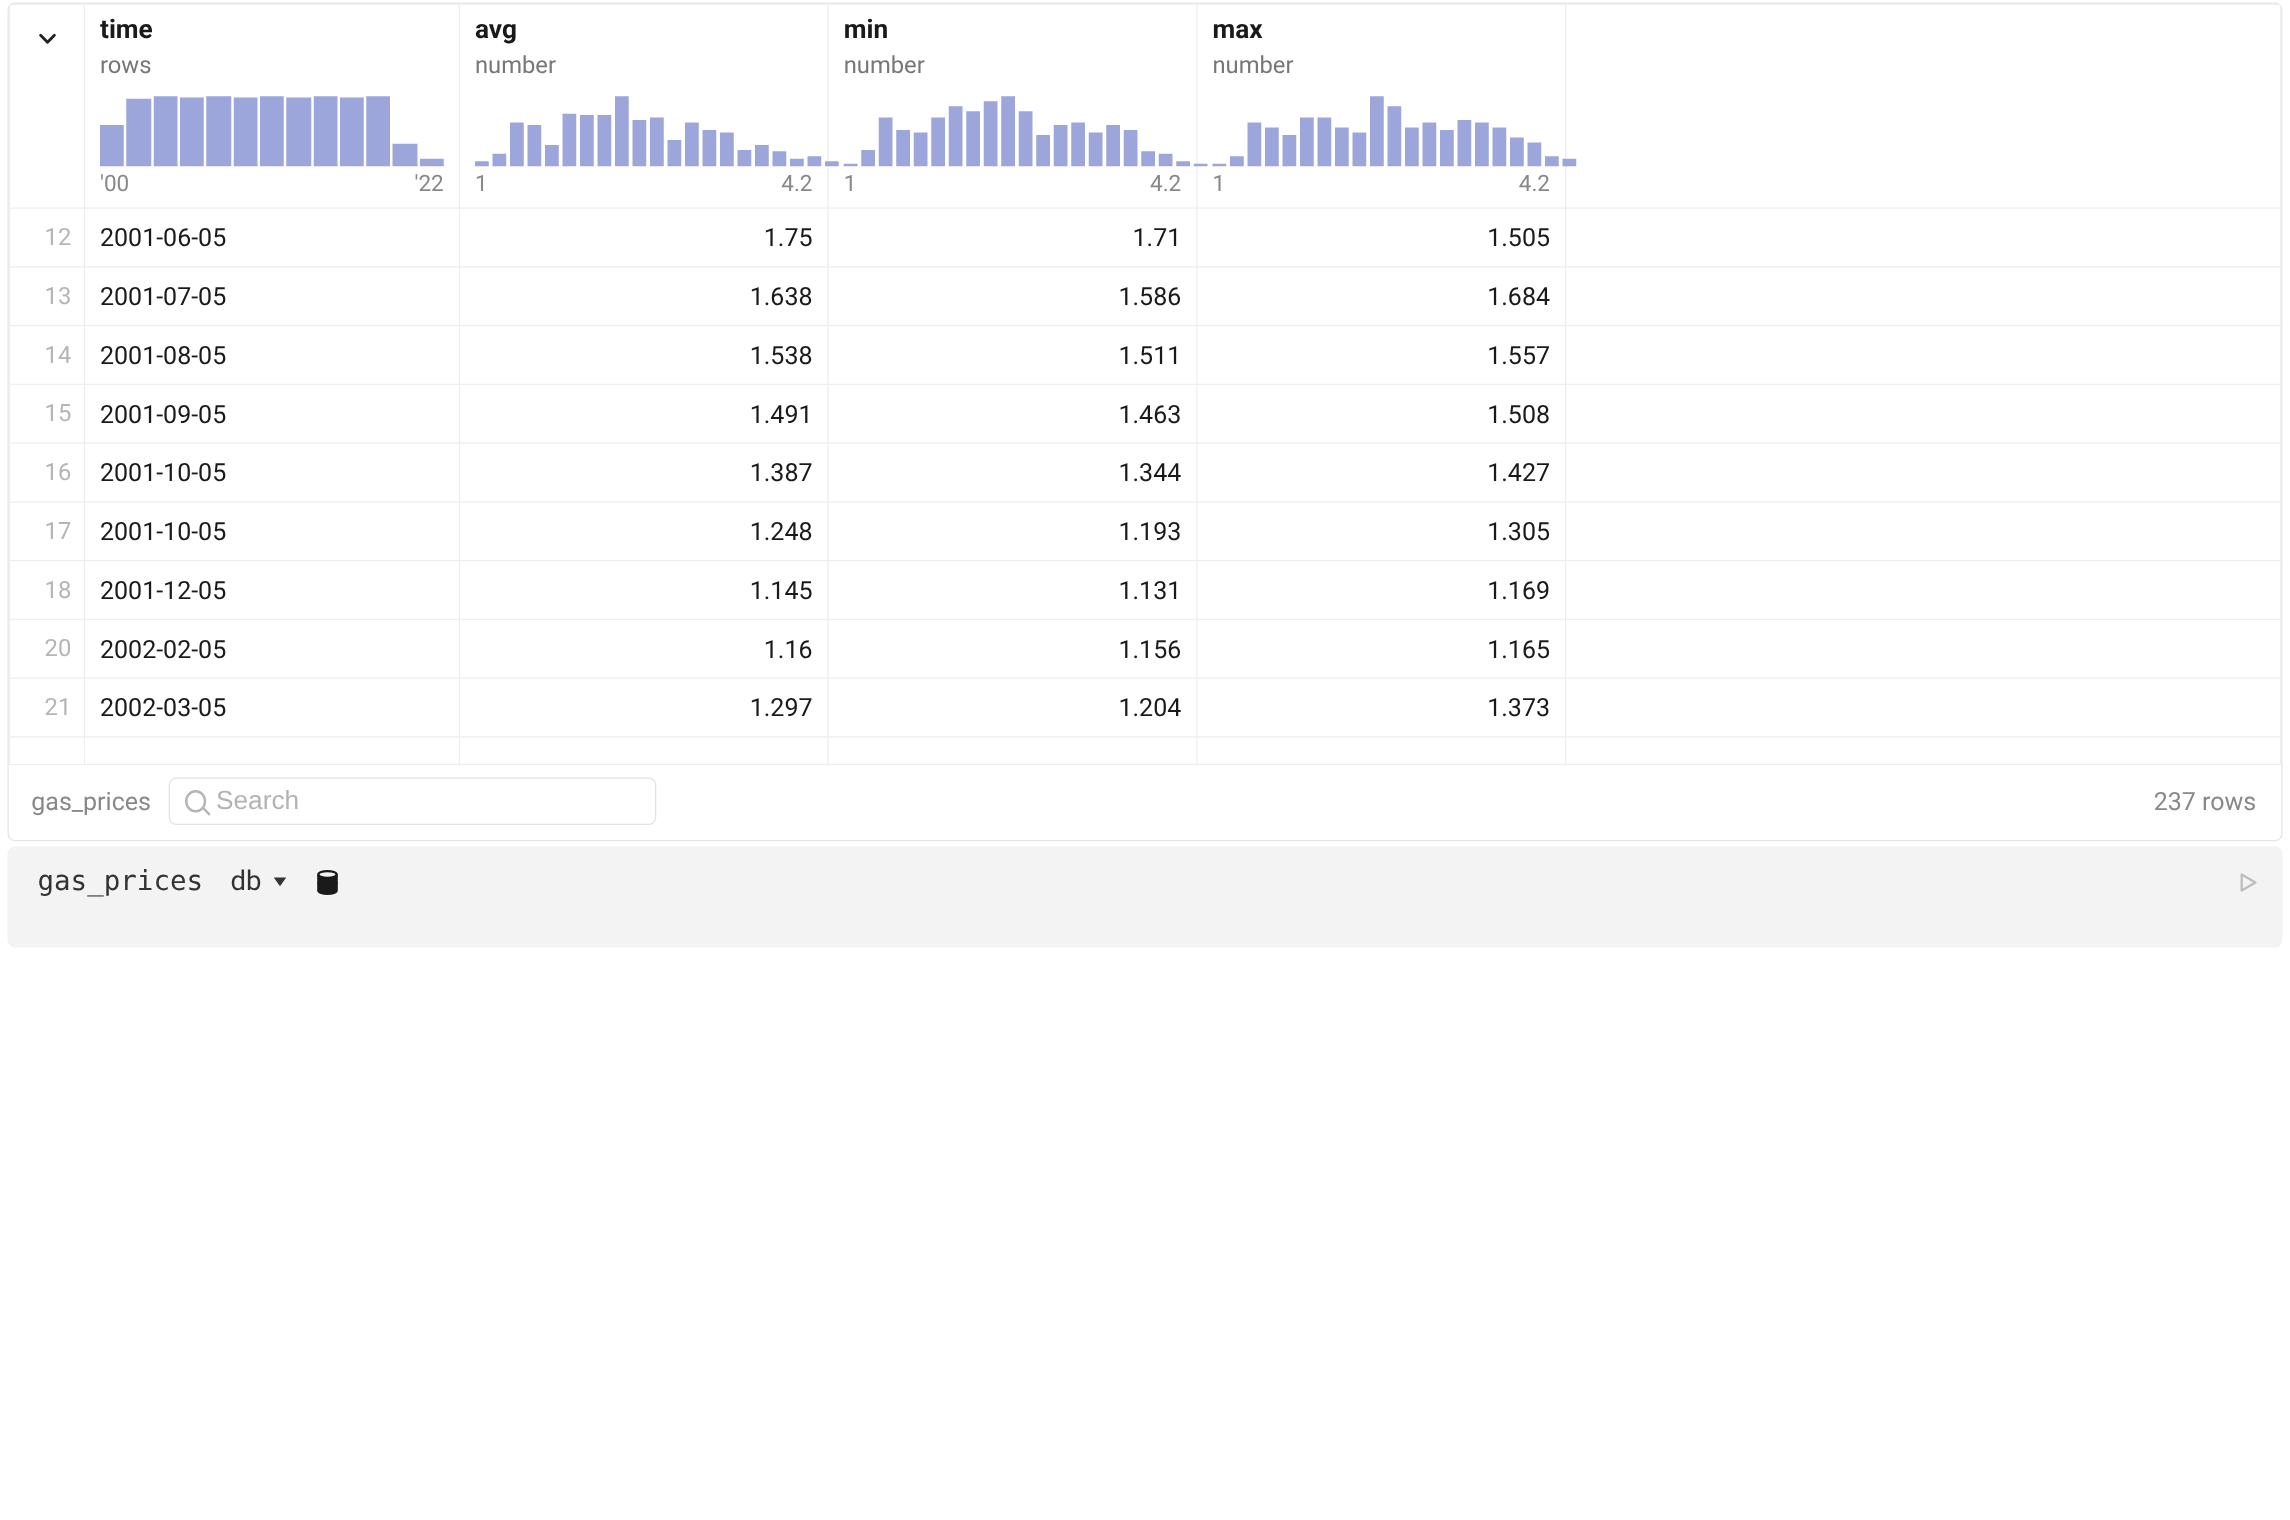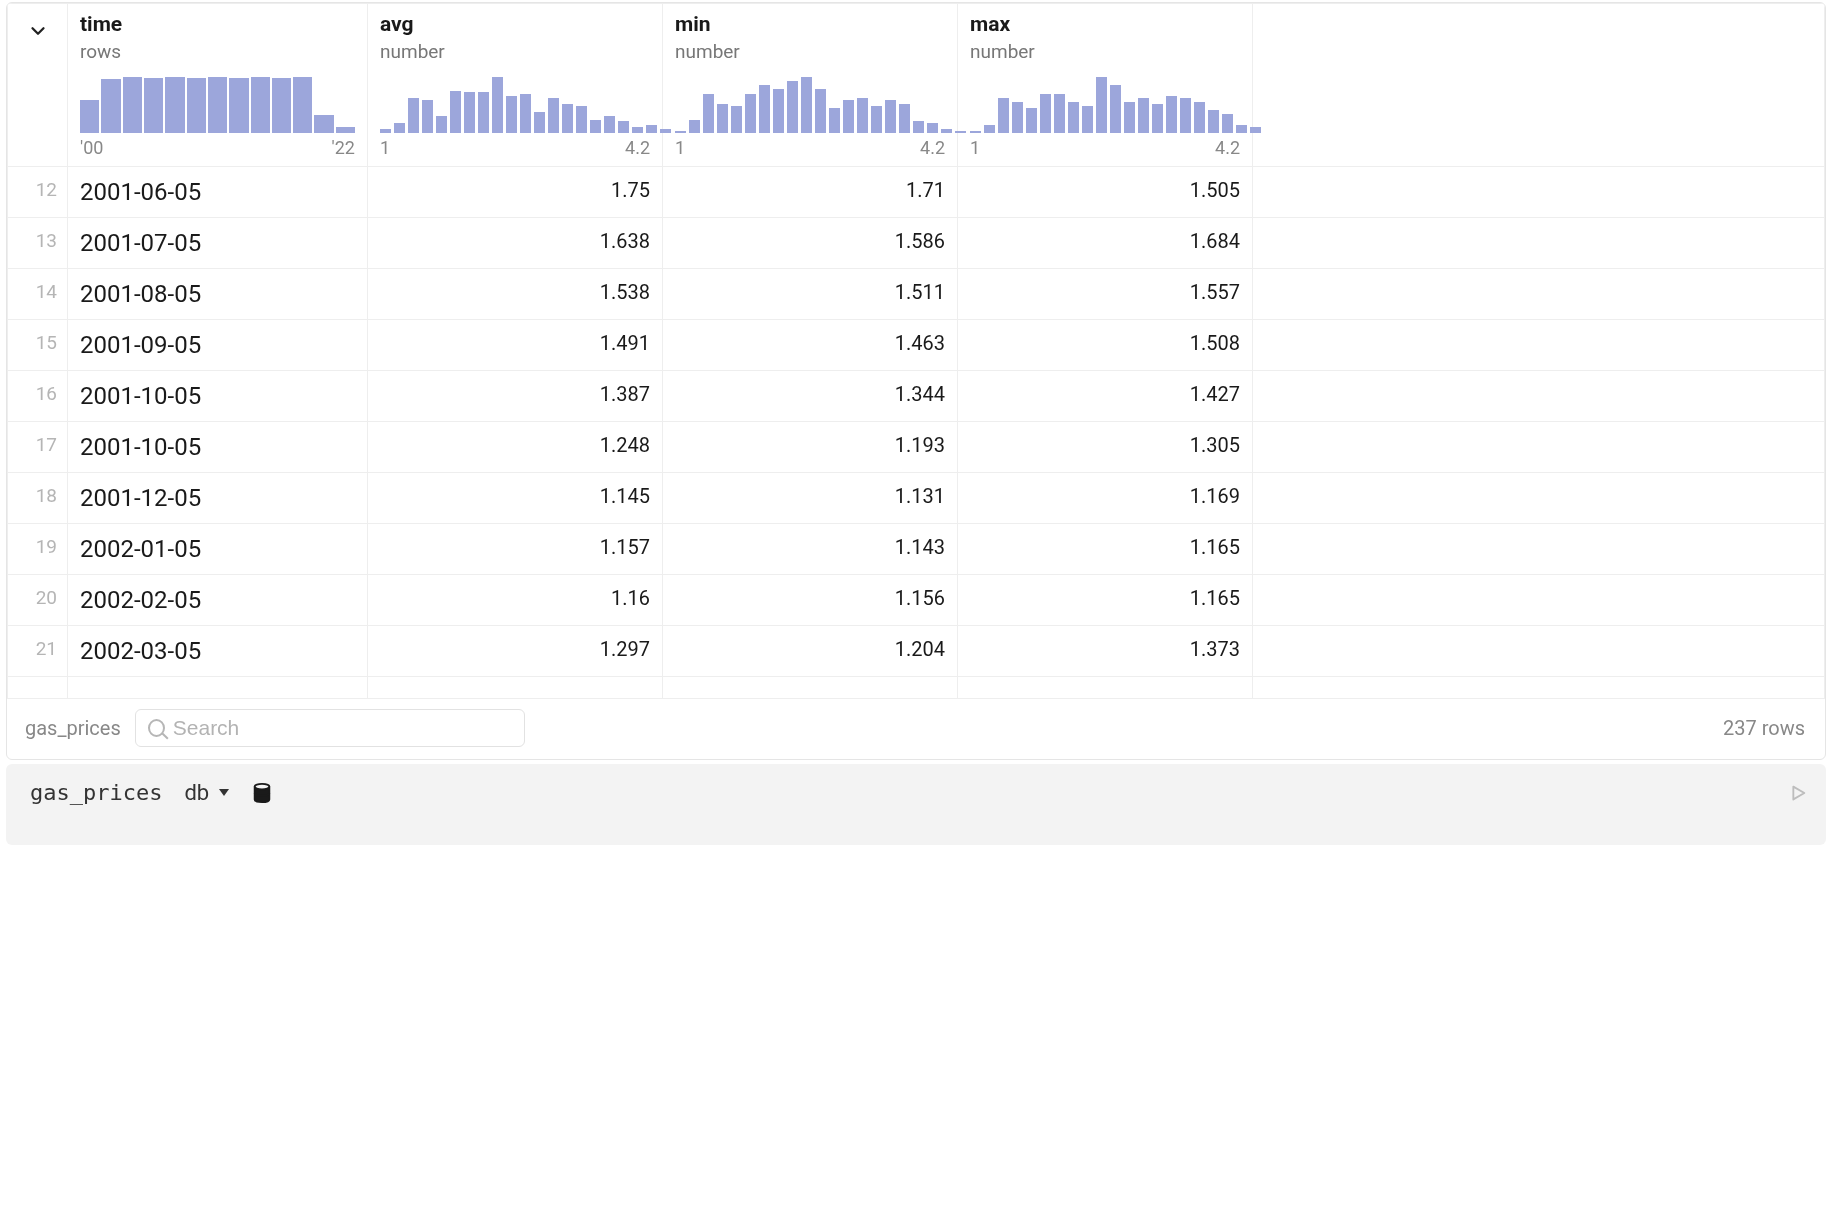--- a/index.html
+++ b/index.html
@@ -40,21 +40,21 @@
     text-align: right;
     padding-right: 10px;
     font-variant-numeric: tabular-nums;
     background: #fff;
   }
   th { background: #fff; font-weight: 400; }
   th .colname { font-weight: 700; color: #1a1a1a; font-size: 21px; }
   th .coltype { color: #777; margin-top: 4px; font-size: 19px; }
   th .range { display: flex; justify-content: space-between; color: #888; margin-top: 4px; font-size: 18px; }
   td.num { text-align: right; font-variant-numeric: tabular-nums; font-size: 20px; }
-  td.timecell { font-size: 24px; }
+  td.timecell { font-size: 20px; }
   tr.clip td { height: 22px; overflow: hidden; white-space: nowrap; position: relative; color: rgba(0,0,0,0.15); padding-top: 0; padding-bottom: 0; }
   tr.data td { padding-top: 11px; padding-bottom: 11px; }
   th.idx-head { text-align: center; vertical-align: top; padding-top: 16px; }
   .chev { display:inline-block; transform: rotate(0deg); }
 
   
   .hist { display: flex; align-items: flex-end; gap: 2px; height: 56px; margin-top: 14px; }
   .hist .bar { flex: 1; background: #97a1d9; opacity: 0.95; }
   .hist.sparse { gap: 3px; }
   .hist.sparse .bar { flex: 0 0 11px; }
@@ -294,28 +294,20 @@
           <td class="num">1.193</td>
           <td class="num">1.305</td>
           <td></td>
         </tr>
         <tr class="data">
           <td class="idx">18</td>
           <td class="timecell">2001-12-05</td>
           <td class="num">1.145</td>
           <td class="num">1.131</td>
           <td class="num">1.169</td>
-          <td></td>
-        </tr>
-        <tr class="data">
-          <td class="idx">19</td>
-          <td class="timecell">2002-01-05</td>
-          <td class="num">1.157</td>
-          <td class="num">1.143</td>
-          <td class="num">1.165</td>
           <td></td>
         </tr>
         <tr class="data">
           <td class="idx">20</td>
           <td class="timecell">2002-02-05</td>
           <td class="num">1.16</td>
           <td class="num">1.156</td>
           <td class="num">1.165</td>
           <td></td>
         </tr>

